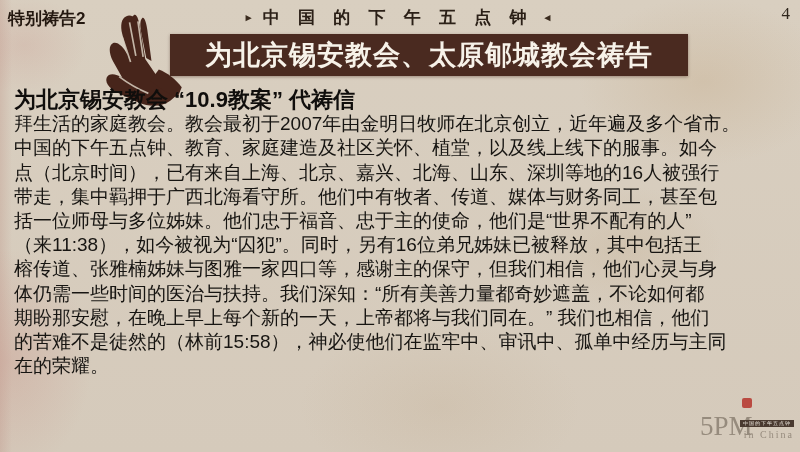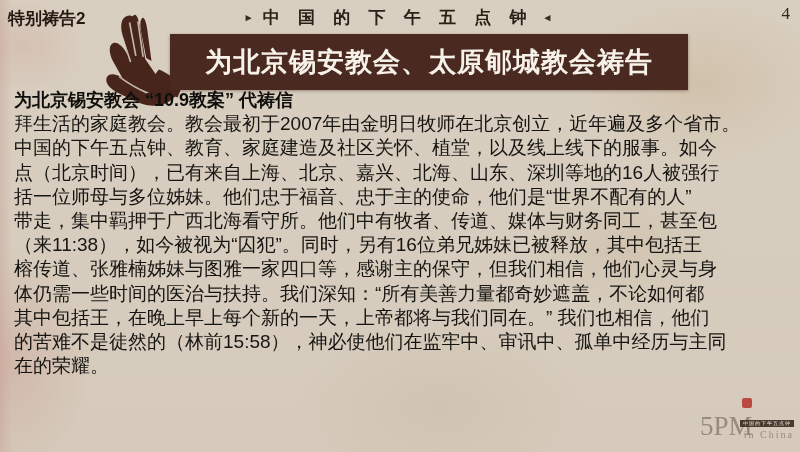--- a/index.html
+++ b/index.html
@@ -14,26 +14,26 @@
       radial-gradient(ellipse 90px 70px at 3% 10%, rgba(200,150,140,.25), rgba(200,150,140,0) 70%),
       radial-gradient(ellipse 200px 120px at 55% 90%, rgba(185,160,128,.18), rgba(185,160,128,0) 70%),
       linear-gradient(90deg, rgba(186,140,128,.28) 0px, rgba(186,140,128,0) 12px),
       linear-gradient(#d9cfc0,#d5cabb);
   }
   .corner-label{position:absolute;left:8px;top:7px;font-size:17px;font-weight:bold;color:#241810;}
   .center-title{position:absolute;left:0;right:4px;top:6px;text-align:center;
     font-family:"Liberation Serif",serif;font-weight:bold;font-size:17px;color:#2b2017;letter-spacing:7px;}
   .center-title .arr{font-size:11px;letter-spacing:0;vertical-align:2px;color:#3a2b1e;}
   .page-num{position:absolute;right:10px;top:4px;font-family:"Liberation Serif",serif;font-size:17px;color:#2f261c;}
-  .banner{position:absolute;left:170px;top:34px;width:518px;height:56px;background:#4a2a20;
+  .banner{position:absolute;left:170px;top:34px;width:518px;height:42px;background:#4a2a20;
     box-shadow:0 1px 3px rgba(60,30,20,.4);display:flex;align-items:center;justify-content:center;}
   .banner-text{color:#f7f2e9;font-size:27px;font-weight:bold;letter-spacing:1px;white-space:nowrap;}
   .hands{position:absolute;left:86px;top:12px;width:108px;height:96px;}
   .body-text{position:absolute;left:14px;top:88px;width:782px;color:#171512;}
-  .body-title{font-size:18px;font-weight:bold;line-height:24.2px;white-space:nowrap;color:#100e0c;}
+  .body-title{font-size:22px;font-weight:bold;line-height:24.2px;white-space:nowrap;color:#100e0c;}
   .body-line{font-size:19px;line-height:24.2px;white-space:nowrap;overflow:hidden;}
   .watermark{position:absolute;right:4px;bottom:4px;width:96px;height:46px;color:#968b7d;}
   .wm-brand{position:absolute;left:0;bottom:8px;font-family:"Liberation Serif",serif;font-size:27px;line-height:27px;}
   .wm-badge{position:absolute;right:2px;bottom:21px;background:#4a3a30;color:#efe9df;
     font-size:5px;line-height:7px;height:7px;padding:0 3px;letter-spacing:1px;white-space:nowrap;overflow:hidden;}
   .wm-sub{position:absolute;right:2px;bottom:8px;font-size:10px;letter-spacing:2px;font-family:"Liberation Serif",serif;}
   .wm-seal{position:absolute;right:44px;bottom:40px;width:10px;height:10px;background:#b5342c;border-radius:2px;opacity:.85;}
 </style>
 </head>
 <body>
@@ -65,26 +65,26 @@
 
   <div class="banner">
     <span class="banner-text">为北京锡安教会、太原郇城教会祷告</span>
   </div>
 
   <div class="body-text">
     <div class="body-title">为北京锡安教会 “10.9教案” 代祷信</div>
     <div class="body-line">拜生活的家庭教会。教会最初于2007年由金明日牧师在北京创立，近年遍及多个省市。</div>
     <div class="body-line">中国的下午五点钟、教育、家庭建造及社区关怀、植堂，以及线上线下的服事。如今</div>
     <div class="body-line">点（北京时间），已有来自上海、北京、嘉兴、北海、山东、深圳等地的16人被强行</div>
+    <div class="body-line">带走，集中羁押于广西北海看守所。他们中有牧者、传道、媒体与财务同工，甚至包</div>
     <div class="body-line">括一位师母与多位姊妹。他们忠于福音、忠于主的使命，他们是“世界不配有的人”</div>
-    <div class="body-line">带走，集中羁押于广西北海看守所。他们中有牧者、传道、媒体与财务同工，甚至包</div>
     <div class="body-line">（来11:38），如今被视为“囚犯”。同时，另有16位弟兄姊妹已被释放，其中包括王</div>
     <div class="body-line">榕传道、张雅楠姊妹与图雅一家四口等，感谢主的保守，但我们相信，他们心灵与身</div>
     <div class="body-line">体仍需一些时间的医治与扶持。我们深知：“所有美善力量都奇妙遮盖，不论如何都</div>
-    <div class="body-line">其中包括王，在晚上早上每个新的一天，上帝都将与我们同在。”  我们也相信，他们</div>
+    <div class="body-line">期盼那安慰，在晚上早上每个新的一天，上帝都将与我们同在。”  我们也相信，他们</div>
     <div class="body-line">的苦难不是徒然的（林前15:58），神必使他们在监牢中、审讯中、孤单中经历与主同</div>
     <div class="body-line">在的荣耀。</div>
   </div>
 
   <div class="watermark">
     <div class="wm-seal"></div>
     <div class="wm-brand">5PM</div>
     <div class="wm-badge">中国的下午五点钟</div>
     <div class="wm-sub">in China</div>
   </div>

